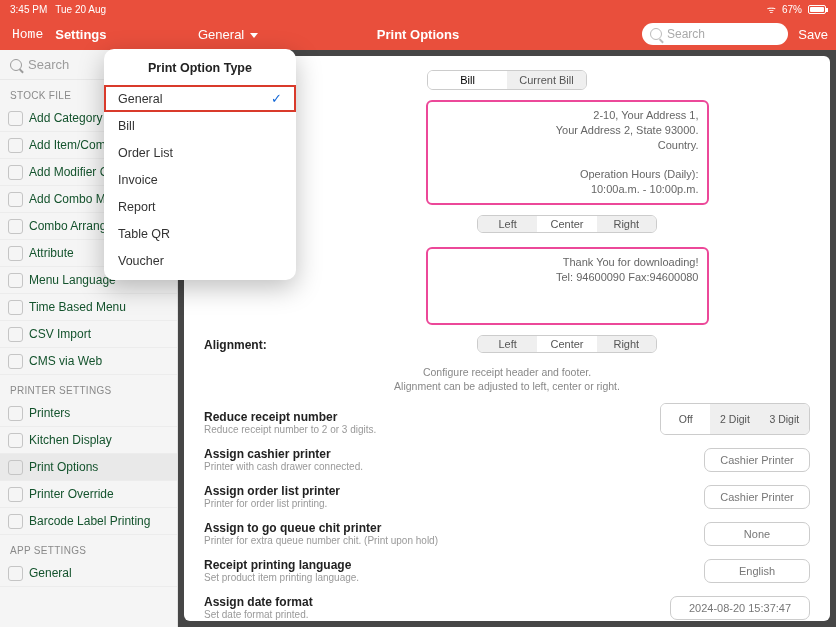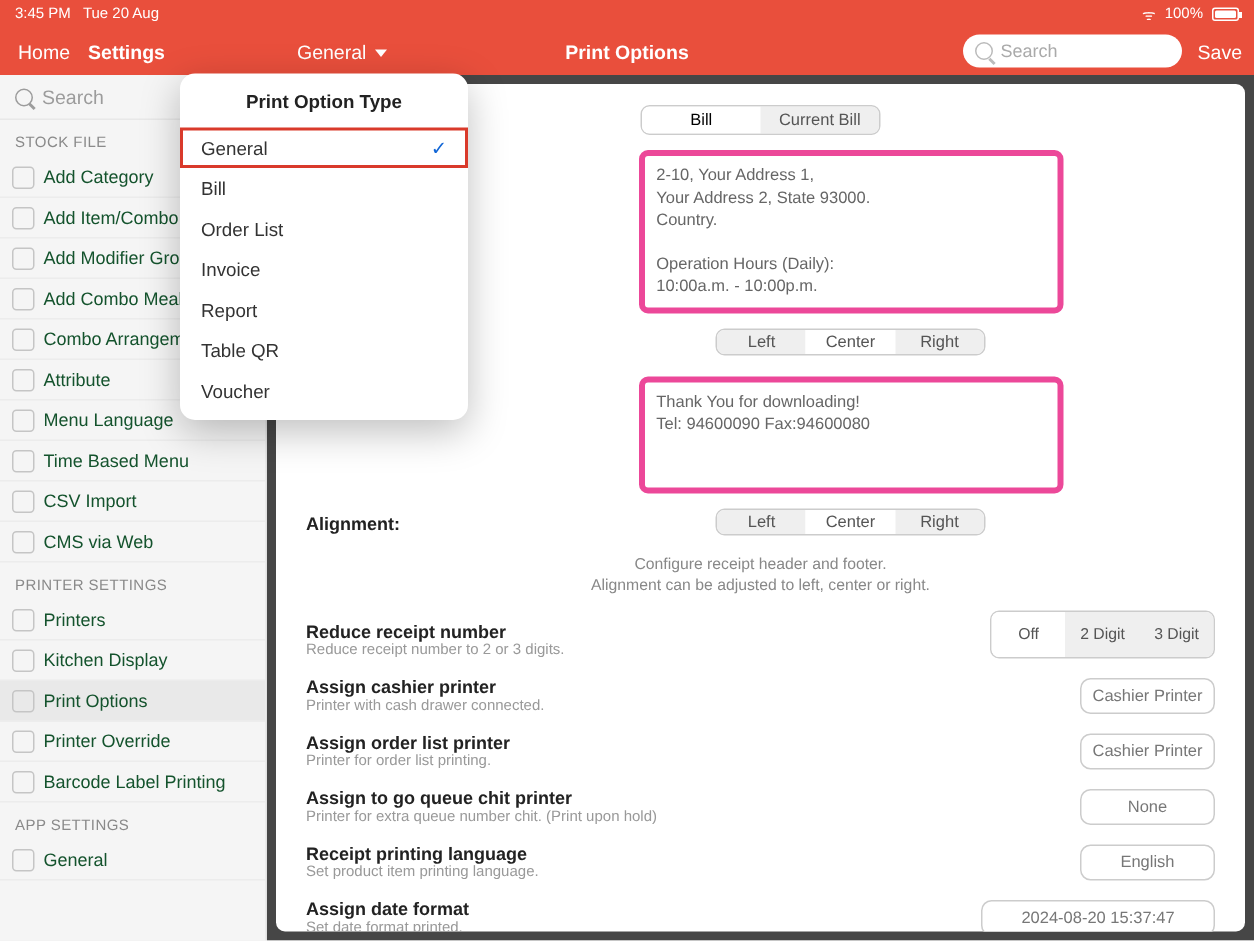--- a/index.html
+++ b/index.html
@@ -1,20 +1,20 @@
 <!DOCTYPE html>
 <html><head>
 <meta charset="utf-8">
 <style>
   * { box-sizing: border-box; margin: 0; padding: 0; font-family: -apple-system, "Helvetica Neue", Arial, sans-serif; }
   html, body { width: 836px; height: 627px; overflow: hidden; background: #ededed; }
   .statusbar { height: 18px; background: #e94f3c; color: #fff; display: flex; align-items: center; font-size: 10px; padding: 0 10px; justify-content: space-between;}
   .statusbar .right { display:flex; align-items:center; gap:6px;}
   .topbar { height: 32px; background: #e94f3c; color: #fff; display: flex; align-items: center; font-size: 13px; position: relative; }
-  .topbar .home { padding: 0 12px; }
+  .topbar .home { padding: 0 12px; font-family: Liberation Mono, monospace; }
   .topbar .settings { font-weight: 600; }
   .topbar .tab-label { position:absolute; left:198px; }
   .topbar .title { position: absolute; left: 50%; transform: translateX(-50%); font-weight:600; }
   .topbar .search-wrap { position:absolute; right: 48px; width: 146px; height: 22px; background:#fff; border-radius:11px; display:flex; align-items:center; padding:0 8px; color:#aaa; font-size:12px; gap:5px;}
   .topbar .save { position:absolute; right:8px; font-size:13px; }
   .container { display: flex; height: calc(627px - 50px); }
   .sidebar { width: 178px; background: #f5f5f5; border-right: 1px solid #e2e2e2; overflow:hidden; display:flex; flex-direction:column;}
   .sidebar-search { height: 30px; display:flex; align-items:center; padding:0 10px; color:#9c9c9c; font-size:13px; gap:6px; border-bottom:1px solid #e8e8e8;}
   .section-title { font-size:10px; color:#8a8a8a; padding:10px 10px 4px; letter-spacing:0.3px; }
   .sb-item { height: 27px; display:flex; align-items:center; padding:0 8px; font-size:12px; color:#14532d; border-bottom:1px solid #ececec; gap:6px; white-space:nowrap; overflow:hidden;}
@@ -27,34 +27,34 @@
   .seg > div.active { background:#fff; color:#000; font-weight:500; }
   .seg > div:not(.active){ background:#efefef; }
   .seg.top { width:160px; margin:0 auto 10px;}
   .seg.top > div { flex:1; }
   .seg3 { display:flex; border:1px solid #ccc; border-radius:6px; overflow:hidden; height:18px; width:180px;}
   .seg3 > div { flex:1; display:flex; align-items:center; justify-content:center; font-size:11px; color:#555; background:#efefef;}
   .seg3 > div.active { background:#fff; }
   .row { display:flex; align-items:flex-start; margin-bottom:10px; }
   .row .lbl { width:120px; font-size:12px; font-weight:600; color:#222; padding-top:2px;}
   .row .ctrl { flex:1; display:flex; justify-content:center; }
-  .textarea { width:283px; min-height:82px; border:4px solid #ec4899; border-radius:6px; padding:6px 8px; font-size:11px; color:#666; white-space:pre-line; line-height:1.35;}
+  .textarea { width:283px; min-height:82px; border:2px solid #ec4899; border-radius:6px; padding:6px 8px; font-size:11px; color:#666; white-space:pre-line; line-height:1.35;text-align:right;}
   .textarea.small { min-height:78px; }
   .centered-note { text-align:center; font-size:10.5px; color:#888; line-height:1.35; margin:12px 0 10px;}
   .setting { display:flex; align-items:flex-end; margin-bottom:12px; gap:12px;}
   .setting .text { flex:1; }
   .setting .title2 { font-size:12px; font-weight:600; color:#222;}
   .setting .sub { font-size:10px; color:#999; }
-  .pillbtn { border:1px solid #ccc; border-radius:7px; height:24px; width:90px; display:flex; align-items:center; justify-content:center; font-size:11px; color:#777; background:#fff;}
-  .pillbtn.wide { width:156px; }
+  .pillbtn { border:1px solid #ccc; border-radius:7px; height:24px; width:106px; display:flex; align-items:center; justify-content:center; font-size:11px; color:#777; background:#fff;}
+  .pillbtn.wide { width:140px; }
   .seg3off { display:flex; border:1px solid #ccc; border-radius:6px; overflow:hidden; height:32px; width:150px;}
   .seg3off > div { flex:1; display:flex; align-items:center; justify-content:center; font-size:10.5px; color:#555; background:#efefef;}
   .seg3off > div.active { background:#fff; }
   
-  .popover { position:absolute; top:49px; left:120px; width:192px; background:#fff; border-radius:10px; box-shadow:0 8px 26px rgba(0,0,0,0.25); z-index:20; padding-bottom:6px;}
+  .popover { position:absolute; top:49px; left:104px; width:192px; background:#fff; border-radius:10px; box-shadow:0 8px 26px rgba(0,0,0,0.25); z-index:20; padding-bottom:6px;}
   .popover h4 { text-align:center; font-size:12.5px; font-weight:600; padding:12px 0 10px; color:#222;}
   .po-item { height:27px; display:flex; align-items:center; justify-content:space-between; padding:0 14px; font-size:12.5px; color:#333;}
   .po-item.selected { outline:2px solid #d93a2b; outline-offset:-2px;}
   .check { color:#1166d6; font-size:13px;}
   .mag { width:12px; height:12px; border:1.5px solid currentColor; border-radius:50%; position:relative;}
   .mag::after { content:""; position:absolute; width:5px; height:1.5px; background:currentColor; bottom:-2px; right:-3px; transform:rotate(45deg);}
   .wifi { font-size:10px; }
   .batt { width:18px; height:9px; border:1px solid #fff; border-radius:2px; position:relative;}
   .batt::after { content:""; position:absolute; right:-3px; top:2px; width:2px; height:4px; background:#fff;}
   .batt .fill { position:absolute; inset:1px; background:#fff; border-radius:1px;}
@@ -63,21 +63,21 @@
 </head>
 <body>
 
 <div class="statusbar">
   <div style="display:flex; gap:8px;">
     <span>3:45 PM</span>
     <span>Tue 20 Aug</span>
   </div>
   <div class="right">
     <span class="wifi">ᯤ</span>
-    <span>100%</span>
+    <span>67%</span>
     <span class="batt">
         <span class="fill"></span>
       </span>
   </div>
 </div>
 
 <div class="topbar">
   <span class="home">Home</span>
   <span class="settings">Settings</span>
   <span class="tab-label">

